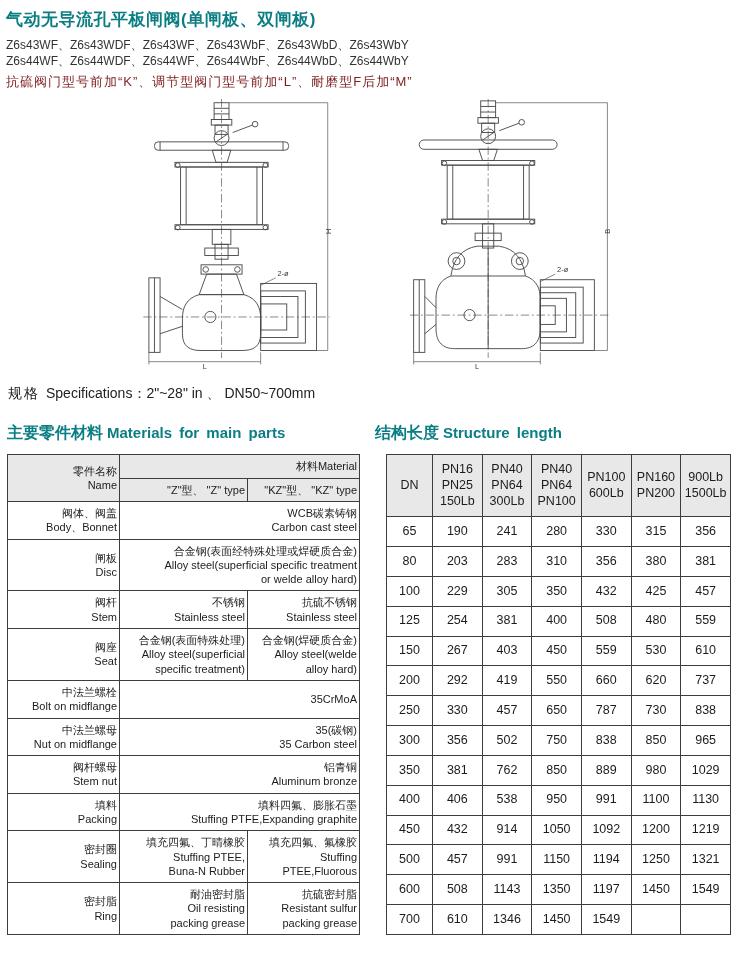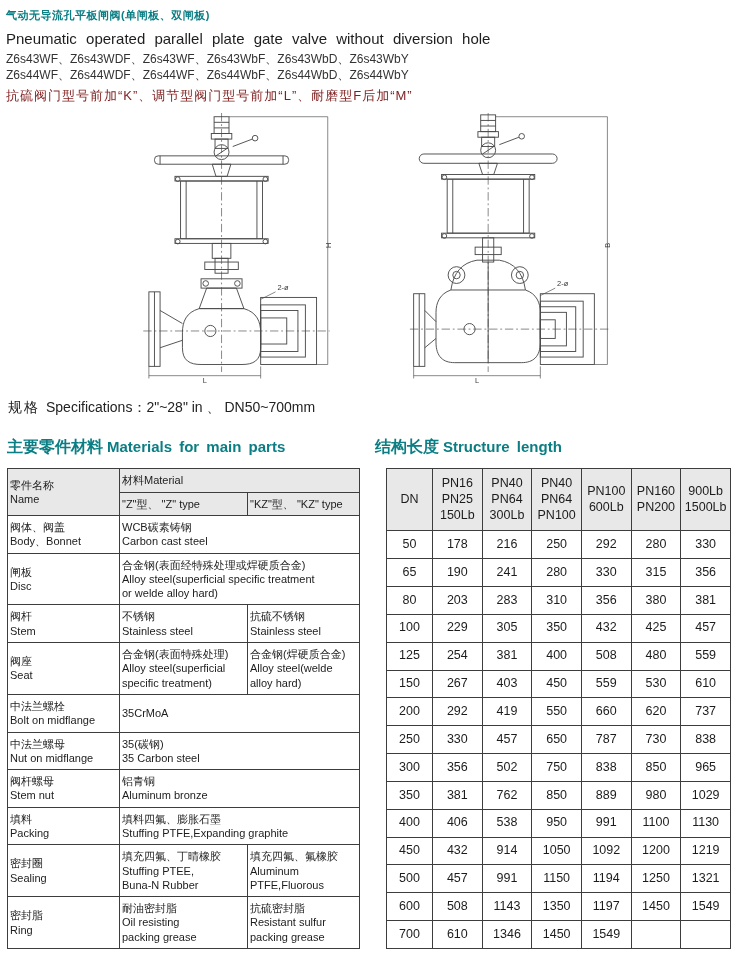--- a/index.html
+++ b/index.html
@@ -4,21 +4,21 @@
 <style>
   * { margin:0; padding:0; box-sizing:border-box; }
   html,body { background:#fff; }
   .page {
     position:relative; width:738px; height:976px; overflow:hidden;
     background:#fff; color:#222;
     font-family:"Liberation Sans","DejaVu Sans",sans-serif;
     padding:8px 6px 0 6px;
   }
   
-  .title-cn { font-size:11px; font-weight:bold; color:#0b7e84; letter-spacing:0.5px; margin-bottom:7px; }
+  .title-cn { font-size:17px; font-weight:bold; color:#0b7e84; letter-spacing:0.5px; margin-bottom:7px; }
   .title-en { font-size:15px; color:#1d1d1d; word-spacing:5px; margin-bottom:5px; }
   .models   { font-size:12px; color:#333; word-spacing:3px; line-height:1.32; }
   .note     { font-size:13px; color:#7f1d1d; letter-spacing:1px; margin-top:3px; }
   
   .drawings { display:flex; justify-content:center; gap:48px; margin-top:8px; height:278px; }
   .drawings svg { height:272px; }
   .dwg line, .dwg rect, .dwg path, .dwg circle, .dwg polygon, .dwg polyline {
     stroke:#4a4a4a; stroke-width:1; fill:none;
   }
   .dwg .cl { stroke-dasharray:9 3 2 3; stroke-width:0.7; }
@@ -30,42 +30,41 @@
   
   .sections { display:flex; gap:16px; margin-top:18px; padding:0 1px; }
   .sections .col { width:352px; }
   .sections h2 { font-size:16px; color:#0b7e84; font-weight:bold; }
   .sections h2 .en { font-weight:bold; font-size:15px; margin-left:4px; word-spacing:3px; }
   
   .tables { display:flex; gap:26px; margin-top:10px; padding:0 1px; }
   table { border-collapse:collapse; background:#fff; }
   .mat-table { width:352px; font-size:11px; table-layout:fixed; }
   .mat-table th, .mat-table td {
-    border:1.5px solid #3d3d3d; text-align:left; vertical-align:middle;
+    border:1.5px solid #3d3d3d; text-align:right; vertical-align:middle;
     white-space:pre-line; padding:4px 2px; line-height:1.3; color:#1c1c1c;
   }
   .mat-table th { background:#e8e8e8; font-weight:normal; }
   .mat-table col.c1 { width:112px; } .mat-table col.c2 { width:128px; } .mat-table col.c3 { width:112px; }
   .str-table { width:352px; font-size:12.5px; table-layout:fixed; }
   .str-table th, .str-table td {
     border:1.5px solid #3d3d3d; text-align:center; vertical-align:middle;
     white-space:pre-line; color:#1c1c1c; line-height:1.25;
   }
   .str-table th { background:#e8e8e8; font-weight:normal; height:62px; padding:3px 1px; }
   .str-table td { height:24.5px; padding:1px; }
   .str-table col.dn { width:46px; }
 </style>
 </head>
 <body>
 
 <div class="page">
 
   <div>
     <div class="title-cn">气动无导流孔平板闸阀(单闸板、双闸板)</div>
-    <div class="title-en">Pneumatic operated parallel plate gate valve without diversion hole</div>
     <div class="models">Z6s43WF、Z6s43WDF、Z6s43WF、Z6s43WbF、Z6s43WbD、Z6s43WbY</div>
     <div class="models">Z6s44WF、Z6s44WDF、Z6s44WF、Z6s44WbF、Z6s44WbD、Z6s44WbY</div>
     <div class="note">抗硫阀门型号前加“K”、调节型阀门型号前加“L”、耐磨型F后加“M”</div>
   </div>
 
   <div class="drawings">
 
     <svg class="dwg" viewBox="0 0 232 292" width="222">
       <g>
         <line class="cl" x1="108" y1="0" x2="108" y2="278"></line>
@@ -296,21 +295,21 @@
             <td colspan="2">填料四氟、膨胀石墨
 Stuffing PTFE,Expanding graphite</td>
           </tr>
           <tr>
             <td>密封圈
 Sealing</td>
             <td>填充四氟、丁晴橡胶
 Stuffing PTEE,
 Buna-N Rubber</td>
             <td>填充四氟、氟橡胶
-Aluminum PTFE,Fluorous</td>
+Stuffing PTEE,Fluorous</td>
           </tr>
           <tr>
             <td>密封脂
 Ring</td>
             <td>耐油密封脂
 Oil resisting
 packing grease</td>
             <td>抗硫密封脂
 Resistant sulfur
 packing grease</td>
@@ -343,29 +342,20 @@
             <th>PN100
 600Lb</th>
             <th>PN160
 PN200</th>
             <th>900Lb
 1500Lb</th>
           </tr>
       </thead>
       <tbody id="structure-body">
           <tr>
-            <td>50</td>
-            <td>178</td>
-            <td>216</td>
-            <td>250</td>
-            <td>292</td>
-            <td>280</td>
-            <td>330</td>
-          </tr>
-          <tr>
             <td>65</td>
             <td>190</td>
             <td>241</td>
             <td>280</td>
             <td>330</td>
             <td>315</td>
             <td>356</td>
           </tr>
           <tr>
             <td>80</td>

